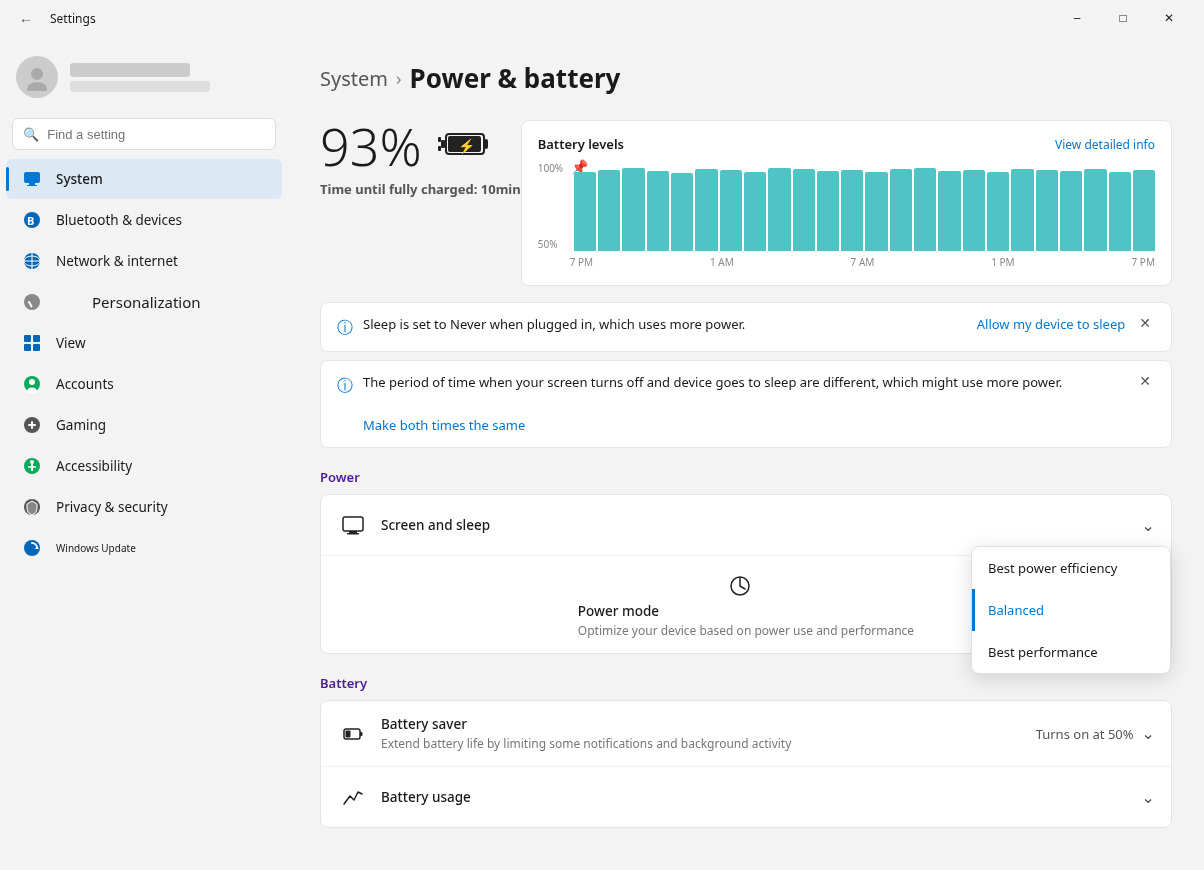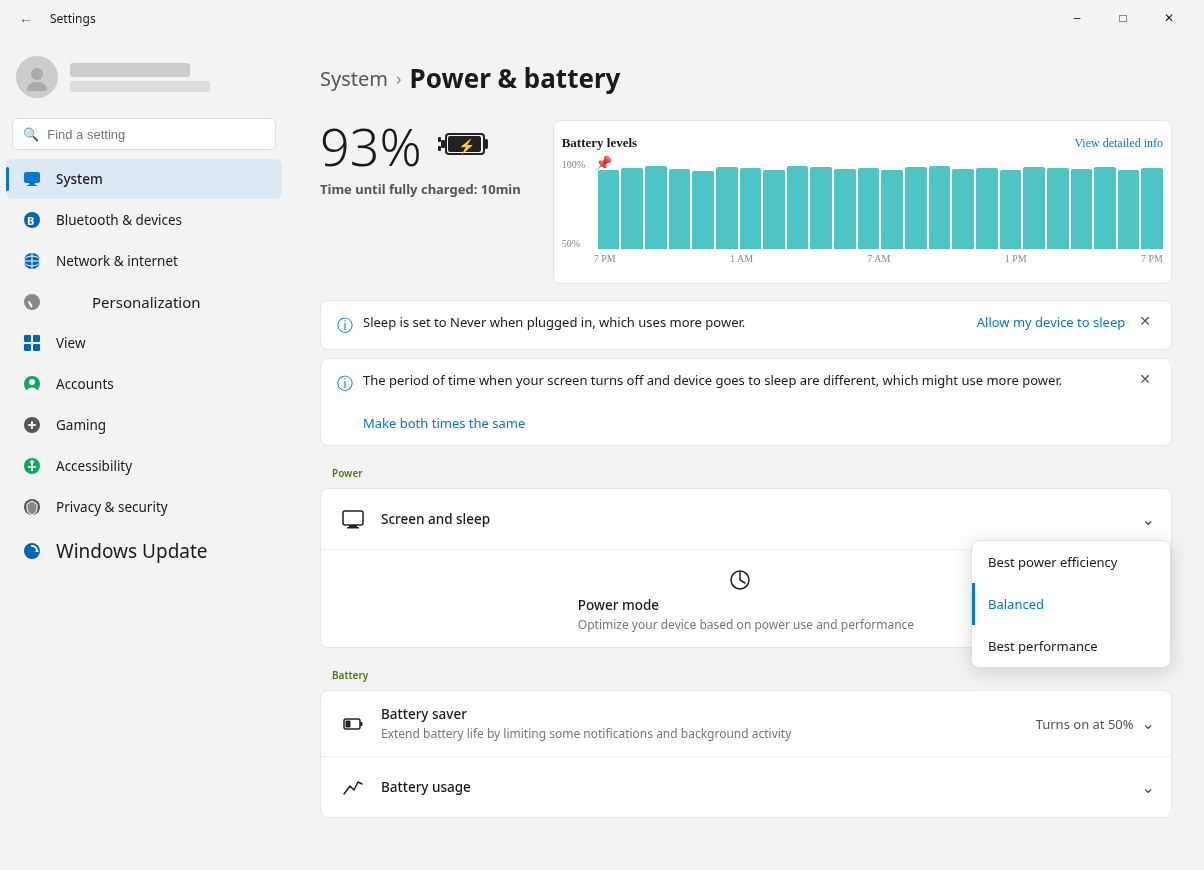--- a/index.html
+++ b/index.html
@@ -184,21 +184,20 @@
     .breadcrumb-sep { font-size: 18px; color: #888; }
     .page-title {
       font-size: 26px;
       font-weight: 700;
       color: #1a1a1a;
     }
 
     
     .top-section {
       display: flex;
-      gap: 32px;
       margin-bottom: 16px;
     }
     .battery-status {
       display: flex;
       flex-direction: column;
     }
     .battery-percent-row {
       display: flex;
       align-items: center;
       gap: 16px;
@@ -220,23 +219,22 @@
     }
     .battery-charging-label span {
       font-weight: 700;
     }
 
     
     .battery-chart-section {
       flex: 1;
       background: white;
       border-radius: 8px;
-      padding: 14px 8px;
+      padding: 14px 16px;
       border: 1px solid #e5e5e5;
-      font-family: Liberation Serif, serif;
     }
     .chart-header {
       display: flex;
       justify-content: space-between;
       align-items: center;
       margin-bottom: 8px;
     }
     .chart-title {
       font-size: 13px;
       font-weight: 600;
@@ -320,24 +318,24 @@
       gap: 10px;
       width: 100%;
     }
     .notification-banner.multi-line .notif-row2 {
       margin-top: 6px;
       padding-left: 26px;
     }
 
     
     .section-header {
-      font-size: 10px;
+      font-size: 13px;
       font-weight: 600;
-      color: #4d7c0f;
-      margin: 20px 0 8px 12px;
+      color: #4c1d95;
+      margin: 20px 0 8px 0;
     }
     .settings-group {
       background: white;
       border-radius: 8px;
       border: 1px solid #e5e5e5;
       overflow: visible;
     }
     .settings-item {
       display: flex;
       align-items: center;
@@ -544,21 +542,21 @@
           <span style="font-size: 13.5px;">Privacy &amp; security</span>
         </div>
         <div class="nav-item">
           <span class="nav-icon">
             <svg width="18" height="18" viewBox="0 0 18 18">
               <circle cx="9" cy="9" r="8" fill="#0067b8"></circle>
               <path d="M9 4 A5 5 0 0 1 14 9" stroke="white" stroke-width="2" fill="none" stroke-linecap="round"></path>
               <polygon points="14,7 16,10 12,10" fill="white"></polygon>
             </svg>
           </span>
-          <span style="font-size: 19px;">Windows Update</span>
+          <span style="font-size: 10px;">Windows Update</span>
         </div>
       </div>
   </div>
 
   <div class="content">
 
     <div class="page-header">
       <span class="breadcrumb-system">System</span>
       <span class="breadcrumb-sep">›</span>
       <span class="page-title">Power &amp; battery</span>

